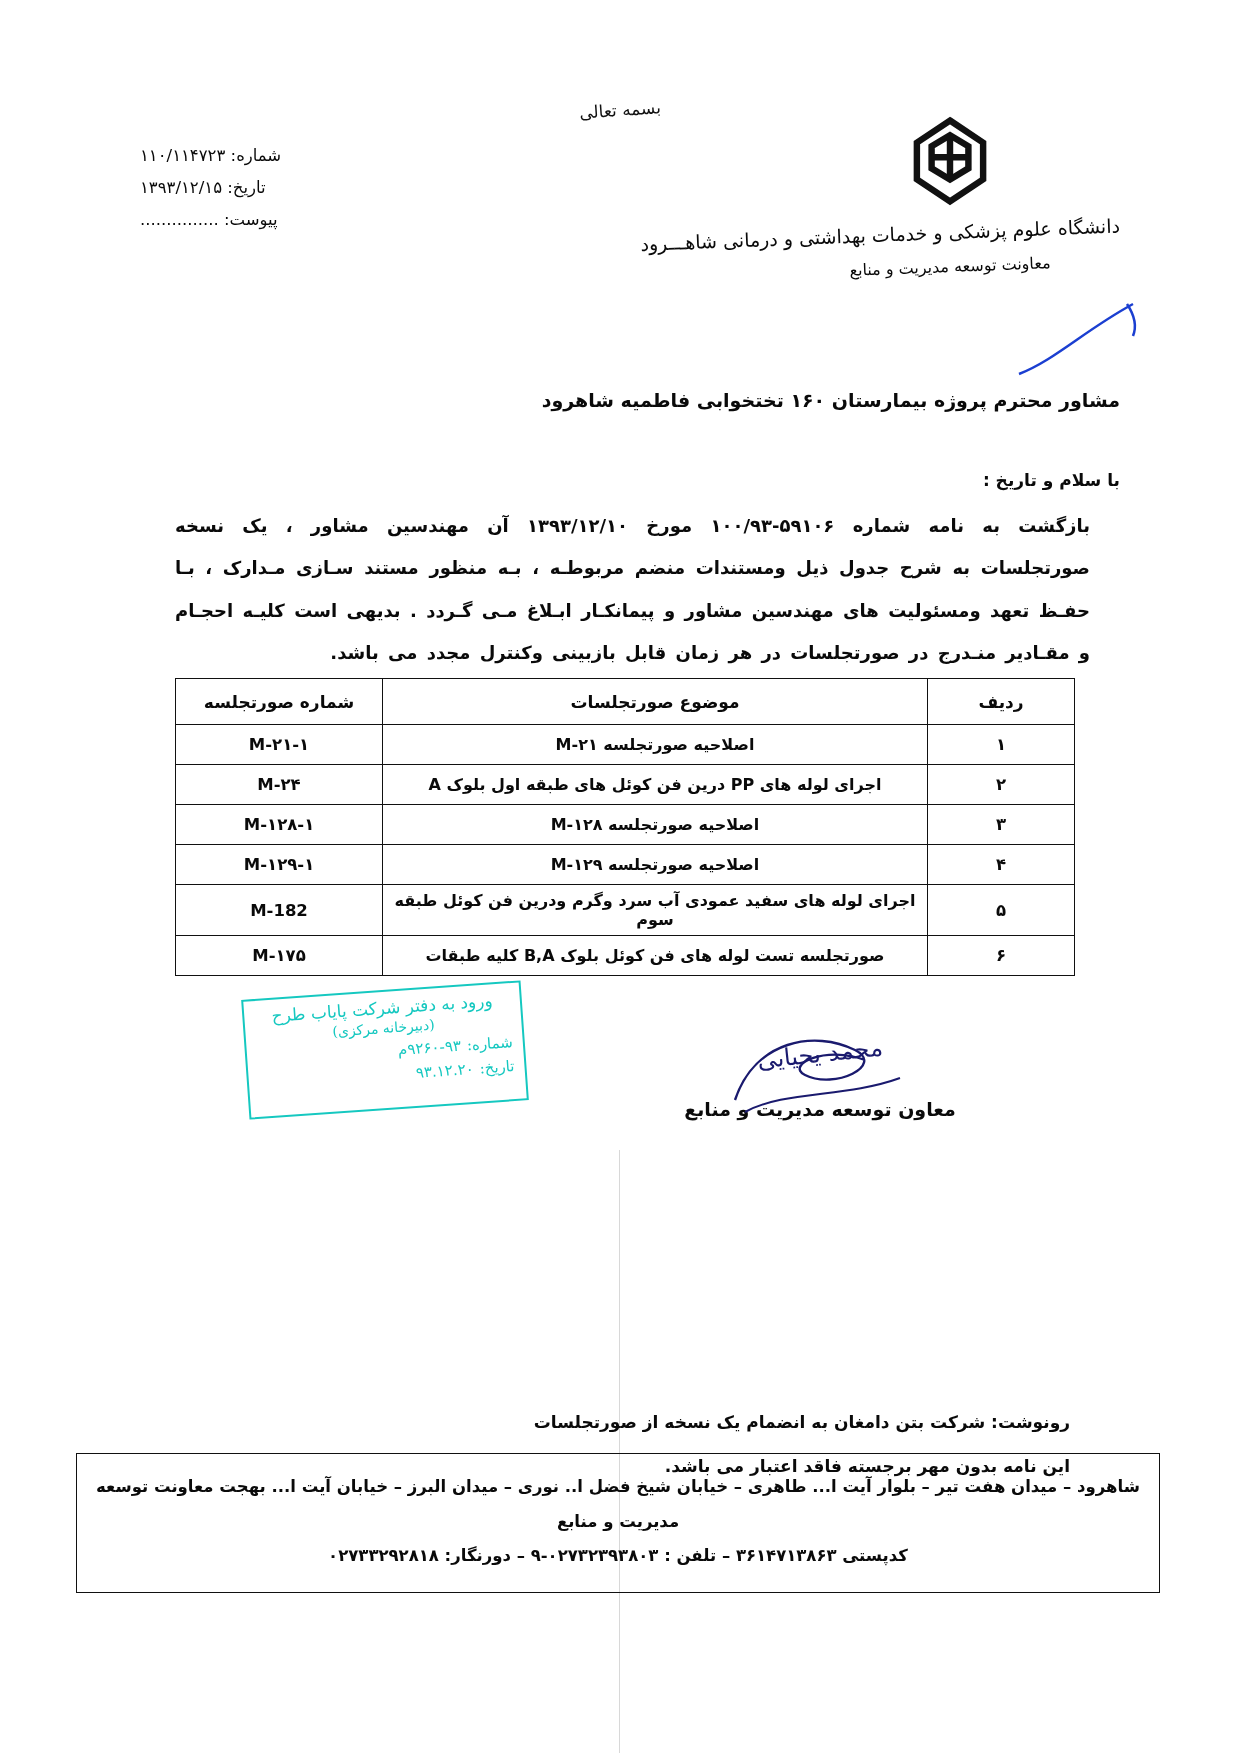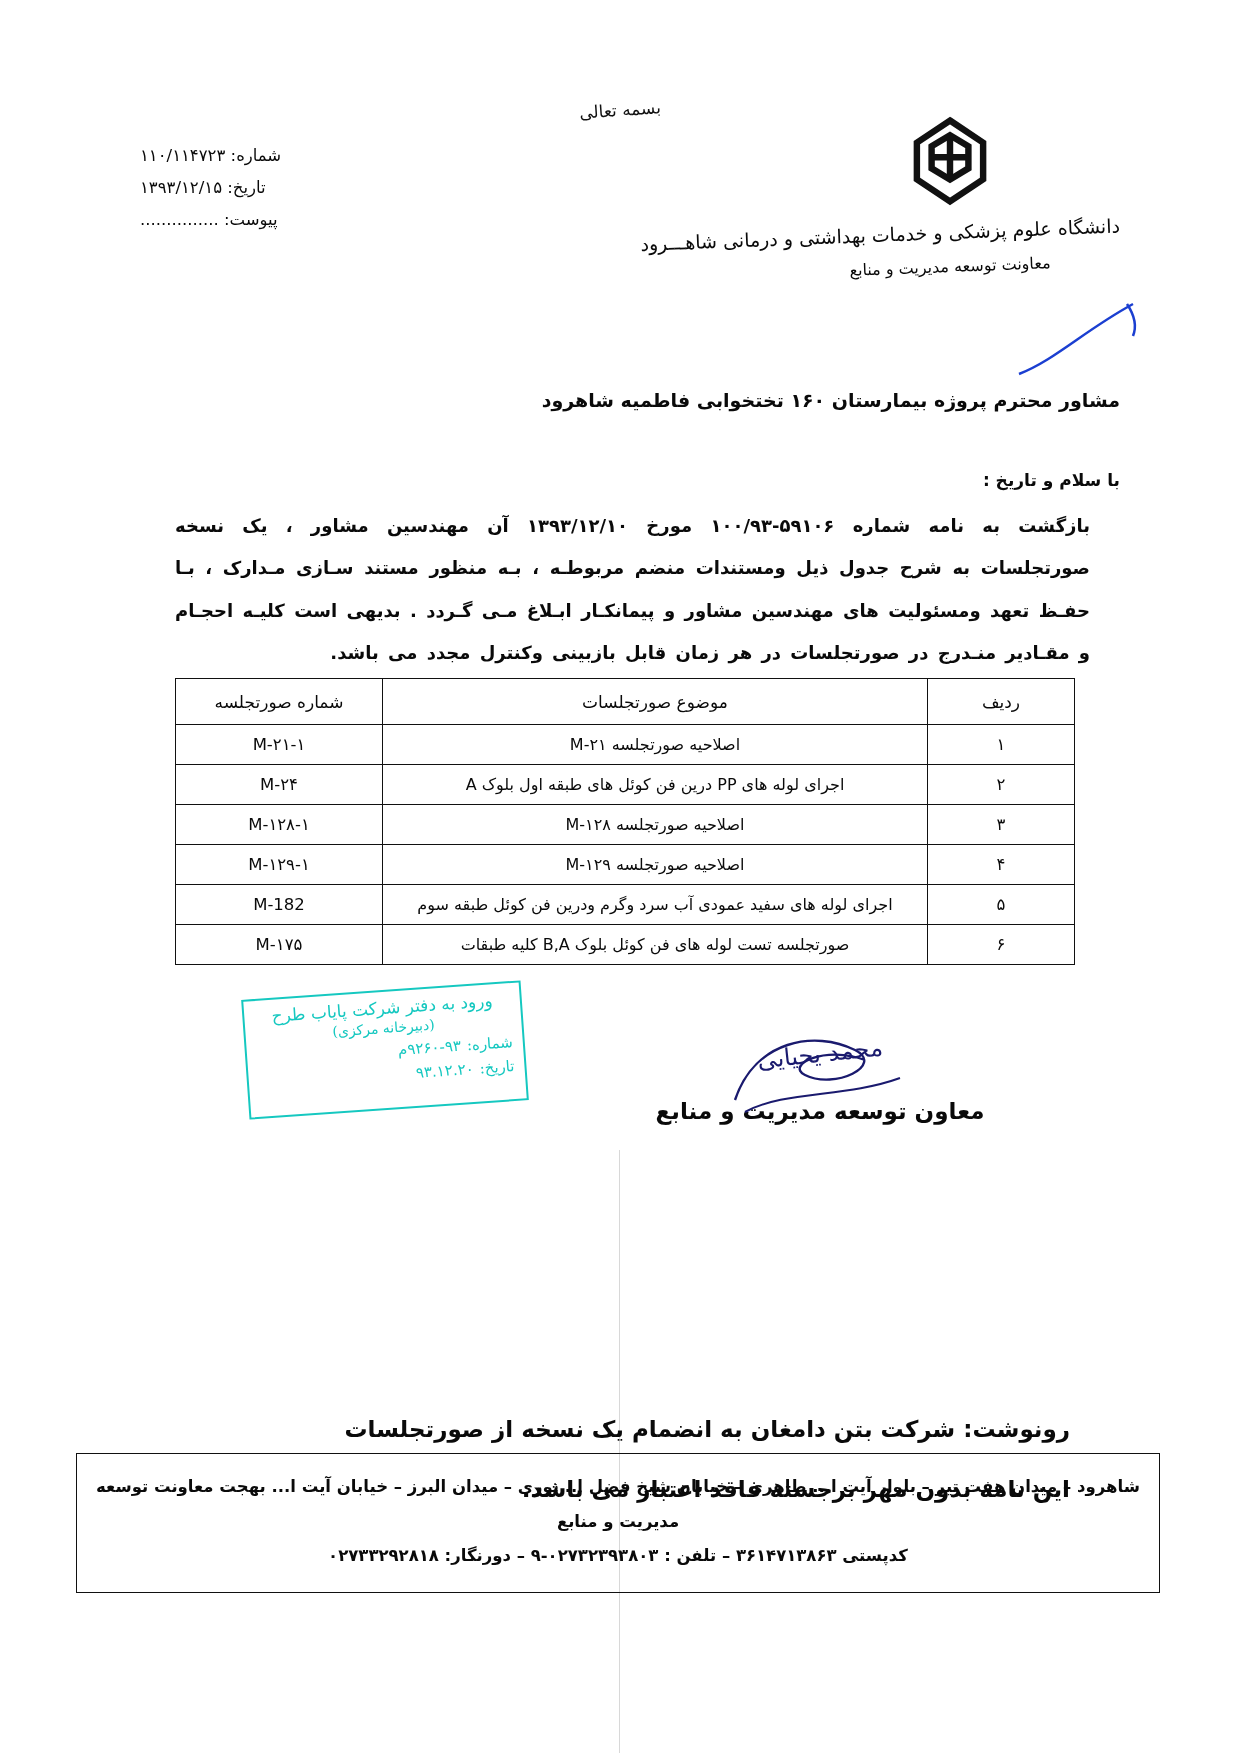--- a/index.html
+++ b/index.html
@@ -126,21 +126,21 @@
   table.meetings {
     width: 100%;
     border-collapse: collapse;
     font-size: 16.5px;
   }
   table.meetings th,
   table.meetings td {
     border: 1.4px solid #111;
     padding: 6px 8px;
     text-align: center;
-    font-weight: normal;
+    font-weight: bold;
     height: 27px;
   }
   table.meetings th {
     font-size: 17px;
     height: 33px;
   }
   .col-row  { width: 130px; }
   .col-num  { width: 190px; }
   .cell-subject { font-size: 16px; }
 
@@ -190,40 +190,40 @@
   }
   .sig-name {
     font-size: 24px;
     color: #1a1a6e;
     font-family: "DejaVu Serif", serif;
     transform: rotate(-6deg);
     letter-spacing: -1px;
   }
   .sig-title {
     margin-top: 30px;
-    font-size: 23px;
+    font-size: 19px;
     font-weight: bold;
   }
   .sig-swirl {
     position: absolute;
     top: -20px;
     right: 60px;
     width: 210px;
     height: 110px;
     pointer-events: none;
   }
 
   
   .notes {
     position: absolute;
     top: 1400px;
     right: 170px;
     left: 200px;
     text-align: right;
-    font-size: 23px;
+    font-size: 17px;
     font-weight: bold;
     line-height: 2.6;
   }
 
   .footer-box {
     position: absolute;
     bottom: 160px;
     right: 80px;
     left: 76px;
     border: 1.6px solid #111;

